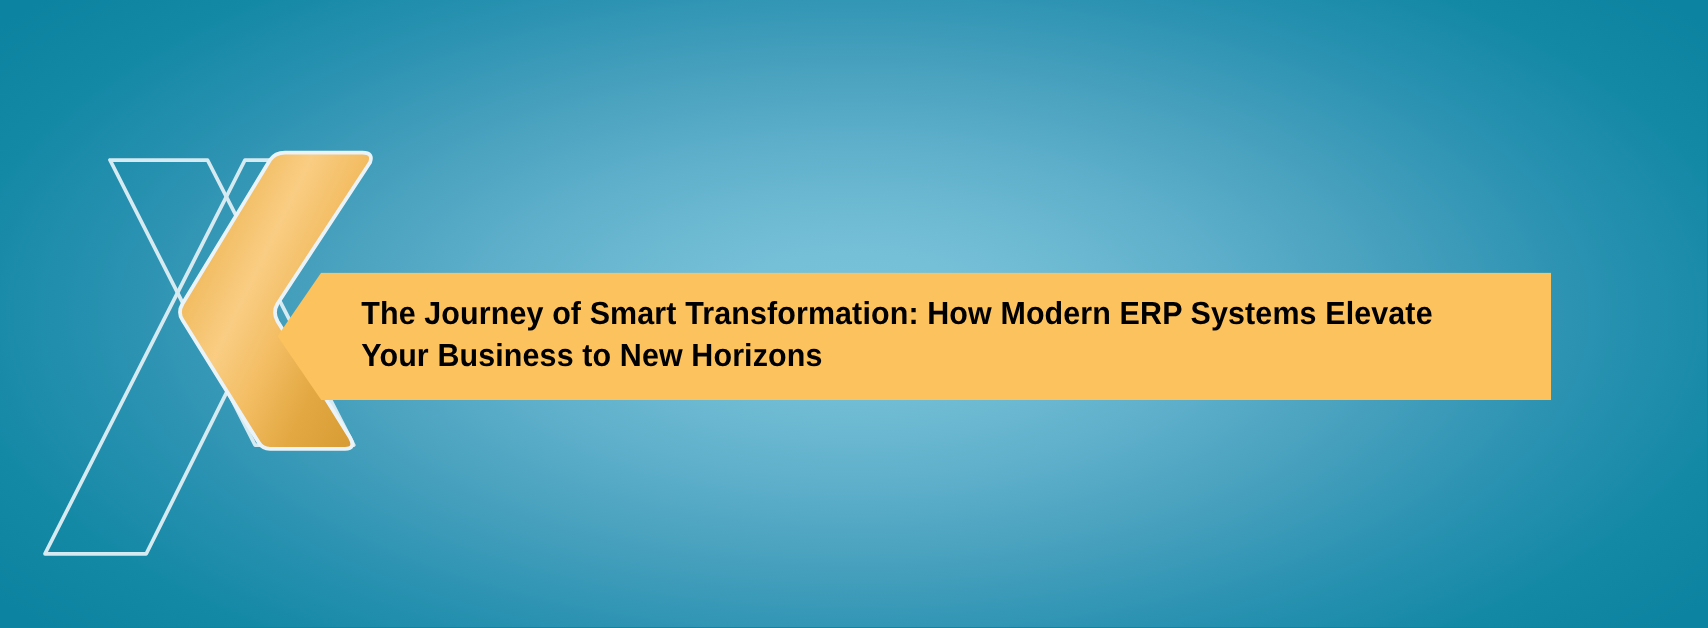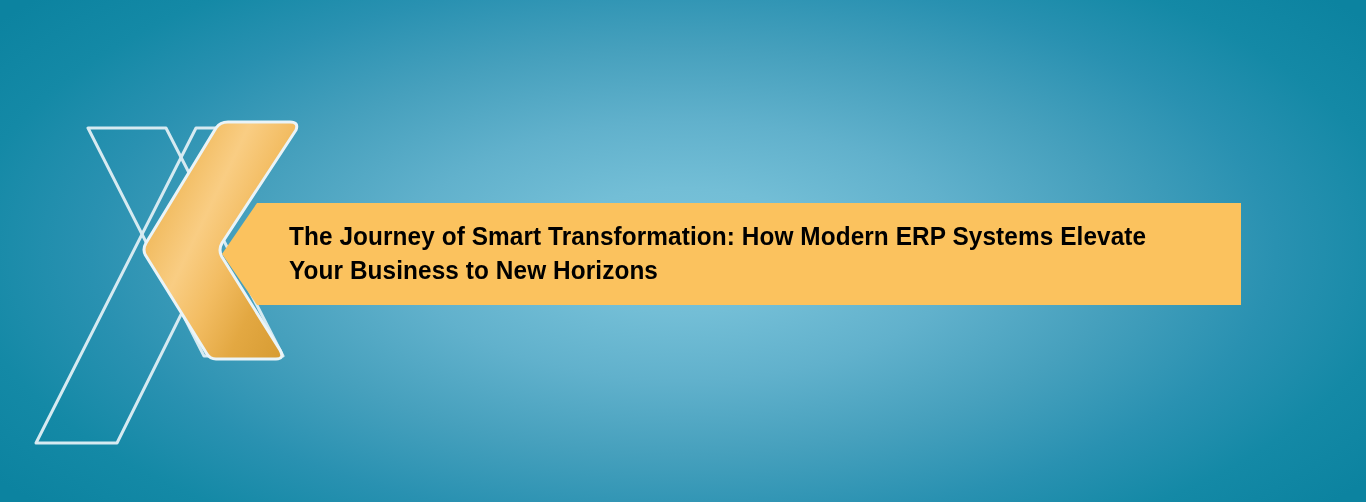--- a/index.html
+++ b/index.html
@@ -50,21 +50,21 @@
     display: block;
     width: 340px;
     height: 502px;
     overflow: visible;
   }
 
   
   .title-banner {
     position: absolute;
     left: 222px;
-    top: 203px;
+    top: 218px;
     width: 1019px;
     height: 102px;
   }
   .banner-shape {
     position: absolute;
     inset: 0;
     background: #fbc25e;
     -webkit-clip-path: polygon(35px 0, 100% 0, 100% 100%, 35px 100%, 0 50%);
     clip-path: polygon(35px 0, 100% 0, 100% 100%, 35px 100%, 0 50%);
   }

